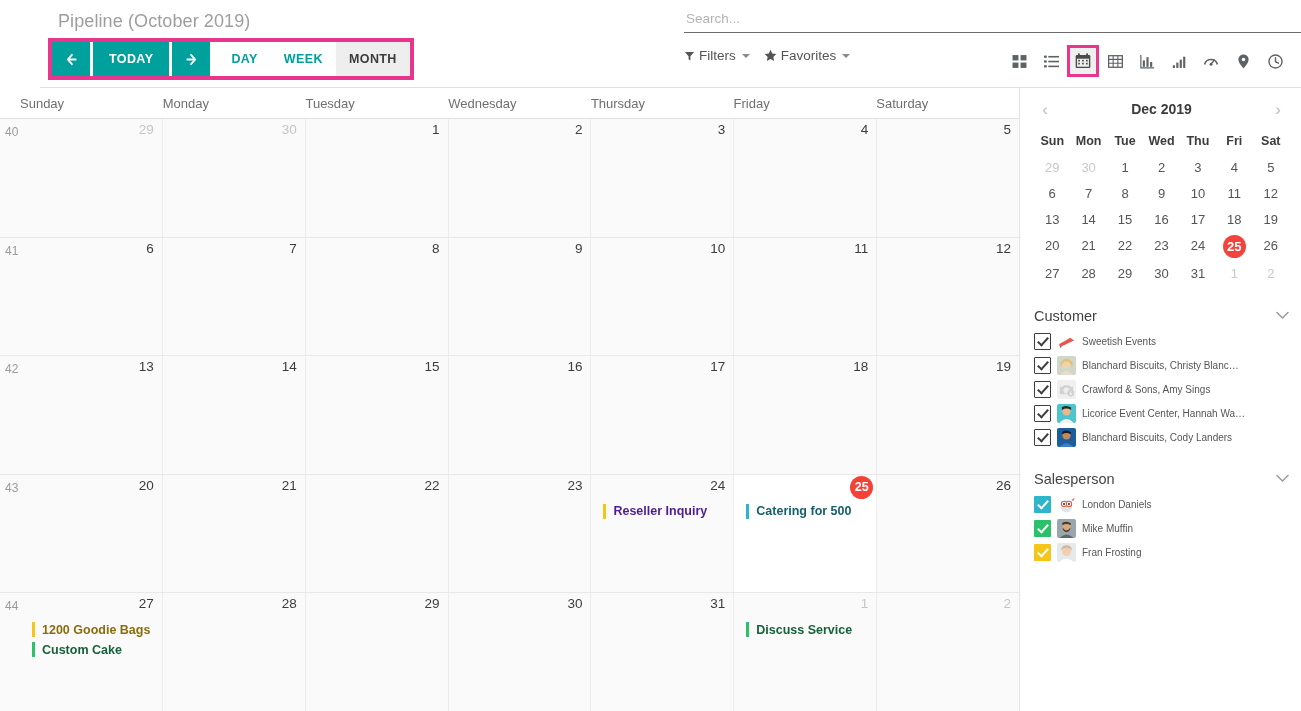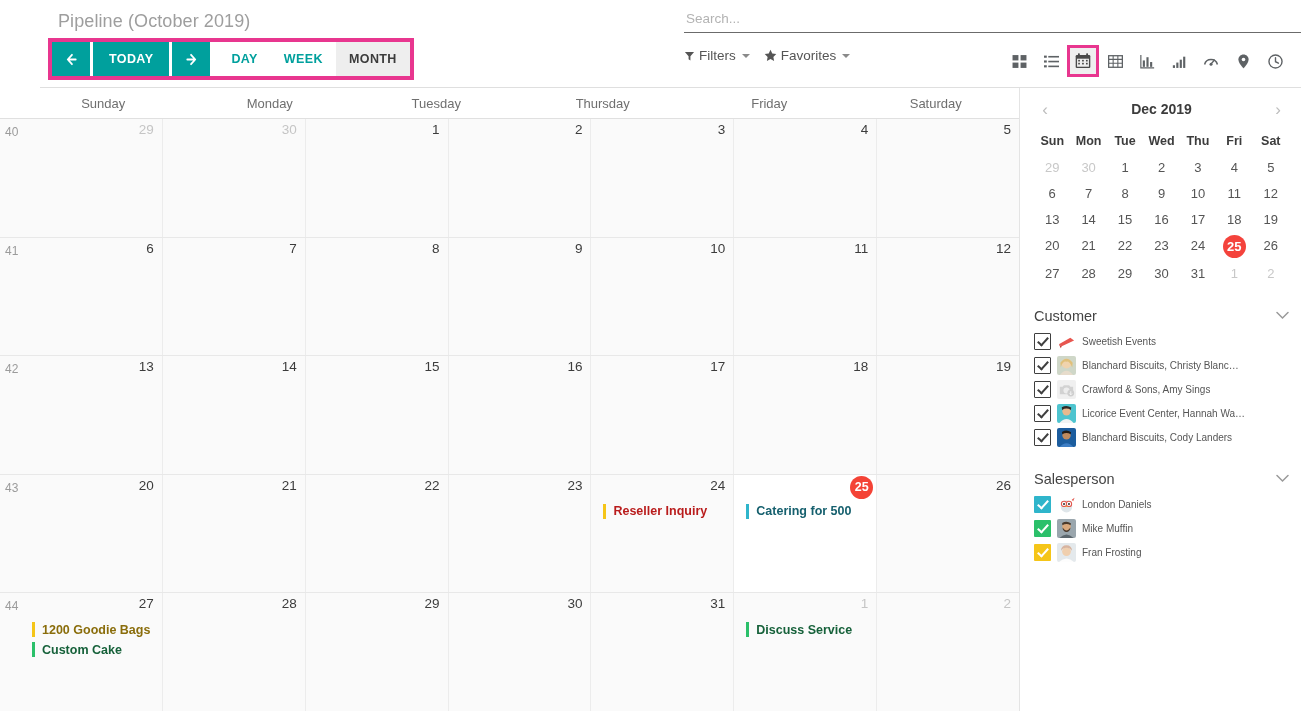--- a/index.html
+++ b/index.html
@@ -160,21 +160,20 @@
   }
   .dow-row {
     display: flex;
     height: 31px;
     background: #ffffff;
     border-bottom: 1px solid #e0e0e0;
   }
   .dow-week { width: 20px; flex: 0 0 20px; }
   .dow {
     flex: 1 1 0;
-    text-align: center;
     font-size: 13px;
     color: #6f6f6f;
     line-height: 31px;
   }
 
   .weeks { flex: 1; display: flex; flex-direction: column; }
   .week {
     flex: 1 1 0;
     display: flex;
     border-bottom: 1px solid #e8e8e8;
@@ -483,20 +482,21 @@
 </div>
 
 <div class="body-area">
 
   <div class="cal">
     <div class="dow-row">
       <div class="dow-week"></div>
       <div class="dow">Sunday</div>
       <div class="dow">Monday</div>
       <div class="dow">Tuesday</div>
+      <div class="dow">Wednesday</div>
       <div class="dow">Thursday</div>
       <div class="dow">Friday</div>
       <div class="dow">Saturday</div>
     </div>
     <div class="weeks" id="weeks-host">
         <div class="week">
           <div class="wnum">40</div>
           <div class="day first">
             <div class="daynum other">29</div>
           </div>
@@ -577,21 +577,21 @@
           </div>
           <div class="day">
             <div class="daynum">22</div>
           </div>
           <div class="day">
             <div class="daynum">23</div>
           </div>
           <div class="day">
             <div class="daynum">24</div>
             <div class="events">
-              <div class="evt" style="color: #b91c1c;">
+              <div class="evt" style="color: #4c1d95;">
                 <span class="bar" style="background: rgb(245, 197, 24);"></span>
                 <span>Reseller Inquiry</span>
               </div>
             </div>
           </div>
           <div class="day today">
             <div class="daynum badge">25</div>
             <div class="events">
               <div class="evt" style="color: rgb(22, 96, 110);">
                 <span class="bar" style="background: rgb(47, 181, 203);"></span>

